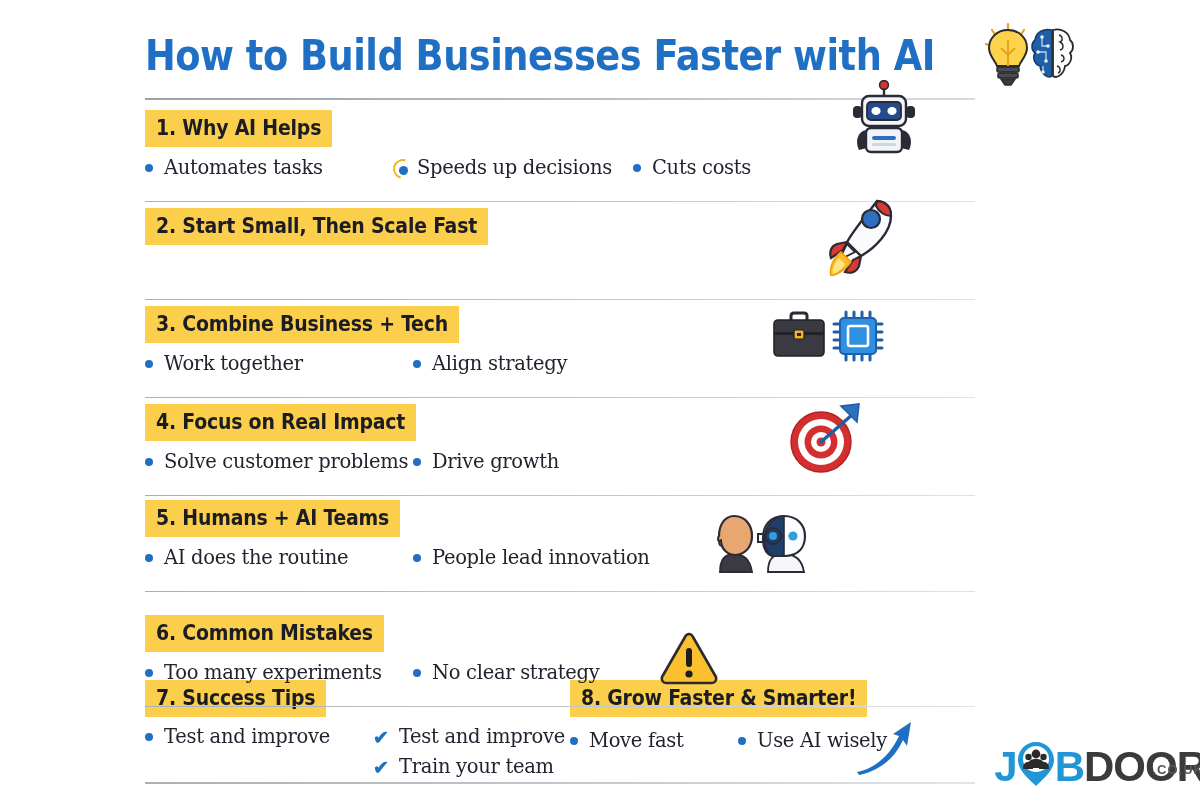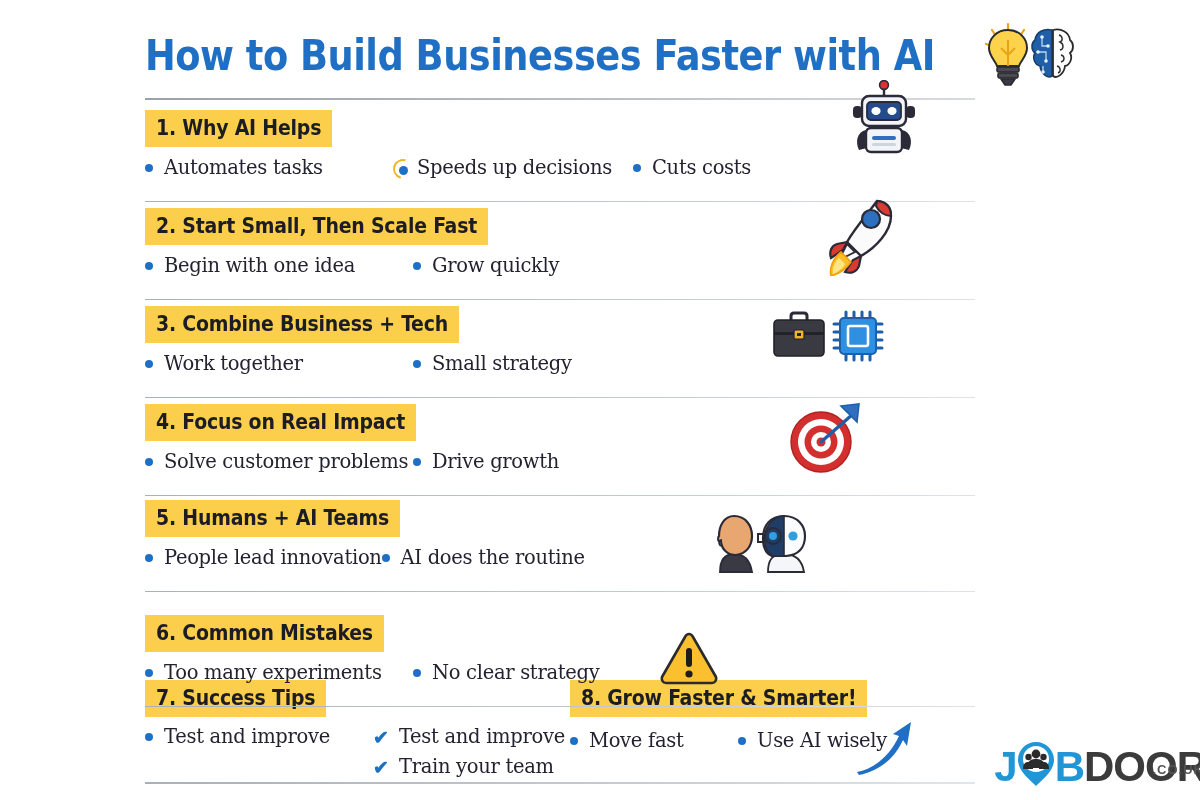--- a/index.html
+++ b/index.html
@@ -291,30 +291,20 @@
           <path d="M21 50 C12 52 10 62 14 70 L22 68 Z" fill="#2b2b38"></path>
           <path d="M57 50 C66 52 68 62 64 70 L56 68 Z" fill="#2b2b38"></path>
         </svg>
       </div>
     </div>
   </div>
 
   <div class="section" style="top:208px;">
     <div class="sec-head">2. Start Small, Then Scale Fast</div>
     <div class="sec-body">
-      <div class="bullets">
-        <div class="bullet" style="width:268px;">
-          <span class="dot"></span>
-          <span class="btext">Begin with one idea</span>
-        </div>
-        <div class="bullet">
-          <span class="dot"></span>
-          <span class="btext">Grow quickly</span>
-        </div>
-      </div>
       <div class="rule"></div>
       <div class="illo" style="left:672px; top:-62px;">
         <svg width="84" height="84" viewBox="0 0 84 84">
           <path d="M60 9 C70 10 74 16 74 24 C74 40 58 56 44 64 L30 50 C38 36 52 20 60 9 Z" fill="#fbfbfb" stroke="#2b2b38" stroke-width="2.4"></path>
           <path d="M60 9 C70 10 74 16 74 24 C68 24 62 20 59 14 Z" fill="#d93a32" stroke="#2b2b38" stroke-width="2"></path>
           <circle cx="54" cy="27" r="9" fill="#2f6fc0" stroke="#2b2b38" stroke-width="2.2"></circle>
           <path d="M30 50 L20 52 C14 54 12 60 14 66 L26 58 Z" fill="#d93a32" stroke="#2b2b38" stroke-width="2.2"></path>
           <path d="M44 64 L42 74 C40 80 34 82 28 80 L36 68 Z" fill="#d93a32" stroke="#2b2b38" stroke-width="2.2"></path>
           <path d="M30 52 L22 68 L38 60 Z" fill="#fbfbfb" stroke="#2b2b38" stroke-width="1.8"></path>
           <path d="M24 60 C16 66 12 76 14 84 C22 82 30 76 34 70 Z" fill="#fbbf24" stroke="#f59e0b" stroke-width="1.6"></path>
@@ -327,21 +317,21 @@
   <div class="section" style="top:306px;">
     <div class="sec-head">3. Combine Business + Tech</div>
     <div class="sec-body">
       <div class="bullets">
         <div class="bullet" style="width:268px;">
           <span class="dot"></span>
           <span class="btext">Work together</span>
         </div>
         <div class="bullet">
           <span class="dot"></span>
-          <span class="btext">Small strategy</span>
+          <span class="btext">Align strategy</span>
         </div>
       </div>
       <div class="rule"></div>
       <div class="illo" style="left:625px; top:-42px; gap:4px;">
         <svg width="58" height="52" viewBox="0 0 58 52">
           <path d="M21 10 L21 6 C21 4 22 3 24 3 L34 3 C36 3 37 4 37 6 L37 10" fill="none" stroke="#2b2b38" stroke-width="3"></path>
           <rect x="4" y="10" width="50" height="36" rx="4" fill="#3a3a42" stroke="#22222a" stroke-width="1.6"></rect>
           <rect x="4" y="22" width="50" height="3" fill="#22222a"></rect>
           <rect x="24" y="20" width="10" height="9" rx="1.5" fill="#f0b429" stroke="#22222a" stroke-width="1.2"></rect>
           <rect x="27" y="23" width="4" height="3" fill="#22222a"></rect>
@@ -397,27 +387,27 @@
           <path d="M58 6 L76 4 L74 22 L66 14 Z" fill="#2f6fc0" stroke="#1f5fa8" stroke-width="1.6"></path>
         </svg>
       </div>
     </div>
   </div>
 
   <div class="section" style="top:500px;">
     <div class="sec-head">5. Humans + AI Teams</div>
     <div class="sec-body">
       <div class="bullets">
+        <div class="bullet" style="width:268px;">
+          <span class="dot"></span>
+          <span class="btext">AI does the routine</span>
+        </div>
         <div class="bullet">
           <span class="dot"></span>
           <span class="btext">People lead innovation</span>
-        </div>
-        <div class="bullet" style="width:268px;">
-          <span class="dot"></span>
-          <span class="btext">AI does the routine</span>
         </div>
       </div>
       <div class="rule"></div>
       <div class="illo" style="left:565px; top:-36px;">
         <svg width="104" height="70" viewBox="0 0 104 70">
 
           <path d="M10 62 C10 50 14 44 24 44 C34 44 40 50 42 62 Z" fill="#3a3a45" stroke="#2b2b38" stroke-width="1.8"></path>
           <path d="M24 6 C36 6 42 16 42 26 C42 36 36 44 26 45 C18 45 12 40 11 32 C8 32 7 28 9 26 C9 16 14 6 24 6 Z" fill="#e8a671" stroke="#2b2b38" stroke-width="2.2"></path>
           <path d="M12 30 C9 30 8 34 11 36" fill="none" stroke="#2b2b38" stroke-width="1.8"></path>
 

